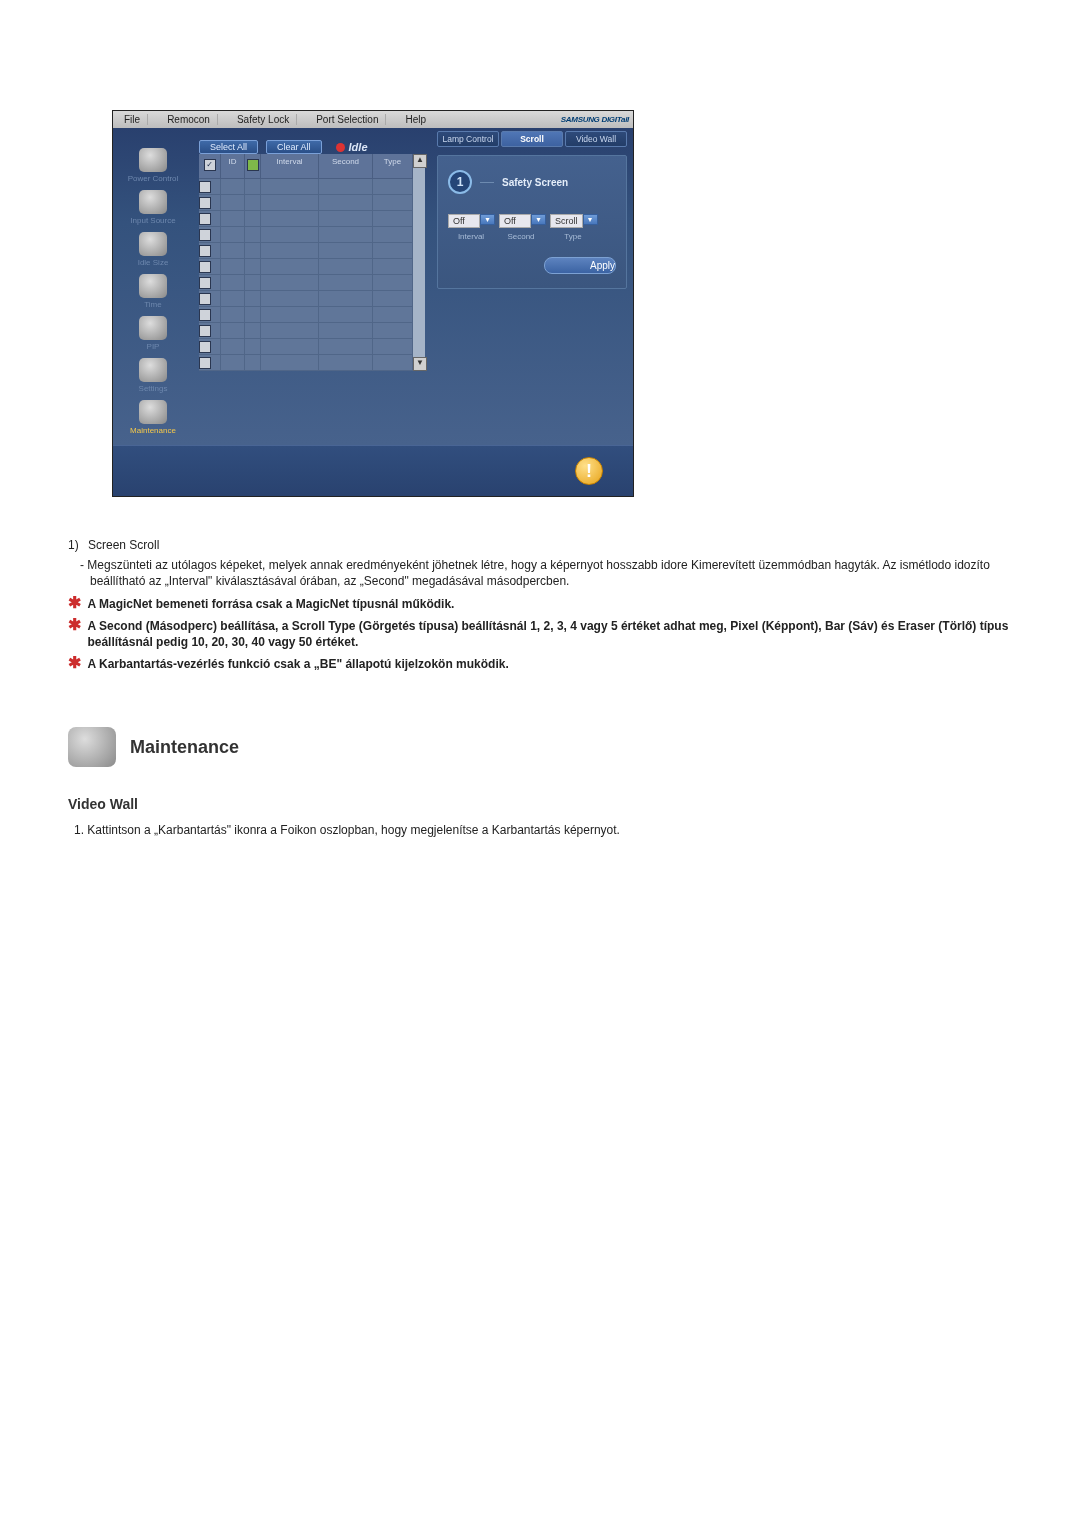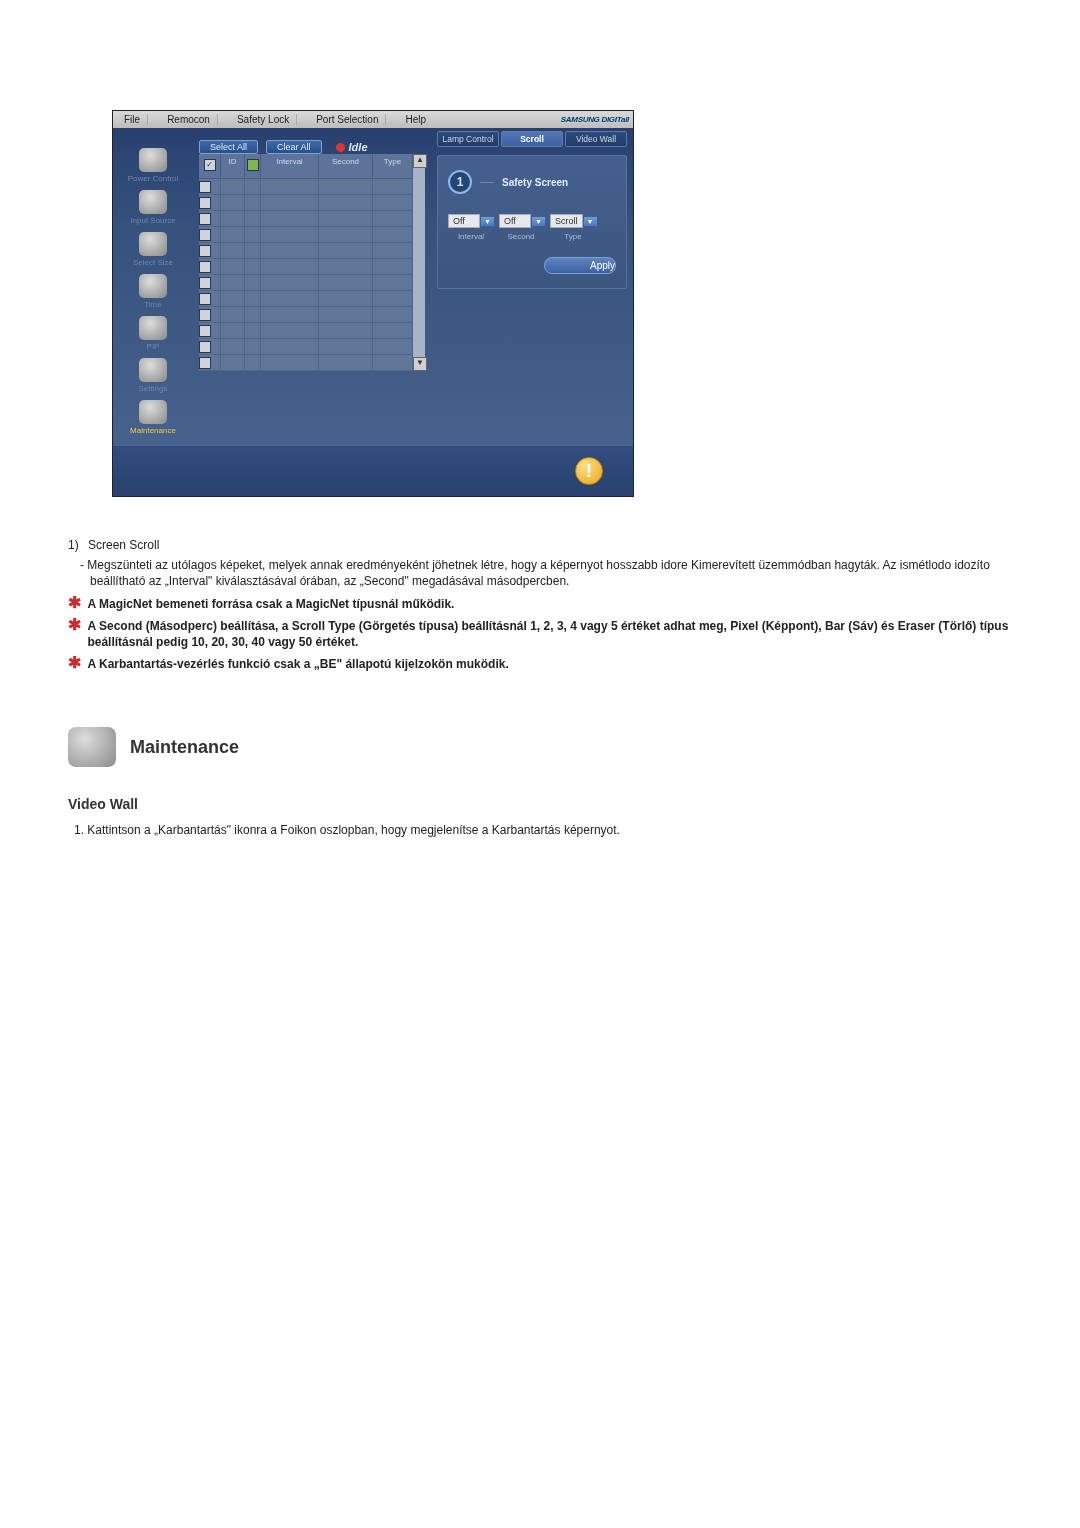--- a/index.html
+++ b/index.html
@@ -121,21 +121,21 @@
   }
   .panel-title-row { display: flex; align-items: center; gap: 8px; margin-bottom: 20px; }
   .num-circle {
     width: 20px; height: 20px; border: 2px solid #8bbbe8; border-radius: 50%;
     color: #cfe3f8; display: flex; align-items: center; justify-content: center;
     font-size: 12px; font-weight: bold; background:#254577;
   }
   .panel-title { font-size: 10px; color: #e4edf9; font-weight: bold; flex:1; }
   .panel-title-line { border-top:1px solid #6d8ab0; flex:0 0 14px; height:0; }
   .controls-row { display: flex; gap: 4px; margin-bottom: 2px; align-items:center; }
-  .dd { display:flex; align-items:center; }
+  .dd { display:flex; align-items:flex-start; }
   .dd .val { background:#e7e7ee; color:#333; font-size:9px; padding:1px 4px; border:1px solid #aaa; min-width:22px; text-align:left; }
   .dd .arr { width:13px; background: linear-gradient(#6f9cd8,#4877bc); border:1px solid #365f9c; color:#fff; font-size:8px; display:flex; align-items:center; justify-content:center; }
   .dd-lbls { display:flex; gap: 4px; }
   .dd-lbl { font-size:8px; color:#a8bcd7; padding-top:2px; }
   .apply-btn {
     margin-top: 16px;
     margin-left: auto;
     width: 70px;
     text-align: right;
     padding: 2px 0;
@@ -202,21 +202,21 @@
         <div class="side-item">
           <div class="side-icon"></div>
           <div class="side-label">Power Control</div>
         </div>
         <div class="side-item">
           <div class="side-icon"></div>
           <div class="side-label">Input Source</div>
         </div>
         <div class="side-item">
           <div class="side-icon"></div>
-          <div class="side-label">Select Size</div>
+          <div class="side-label">Idle Size</div>
         </div>
         <div class="side-item">
           <div class="side-icon"></div>
           <div class="side-label">Time</div>
         </div>
         <div class="side-item">
           <div class="side-icon"></div>
           <div class="side-label">PIP</div>
         </div>
         <div class="side-item">

